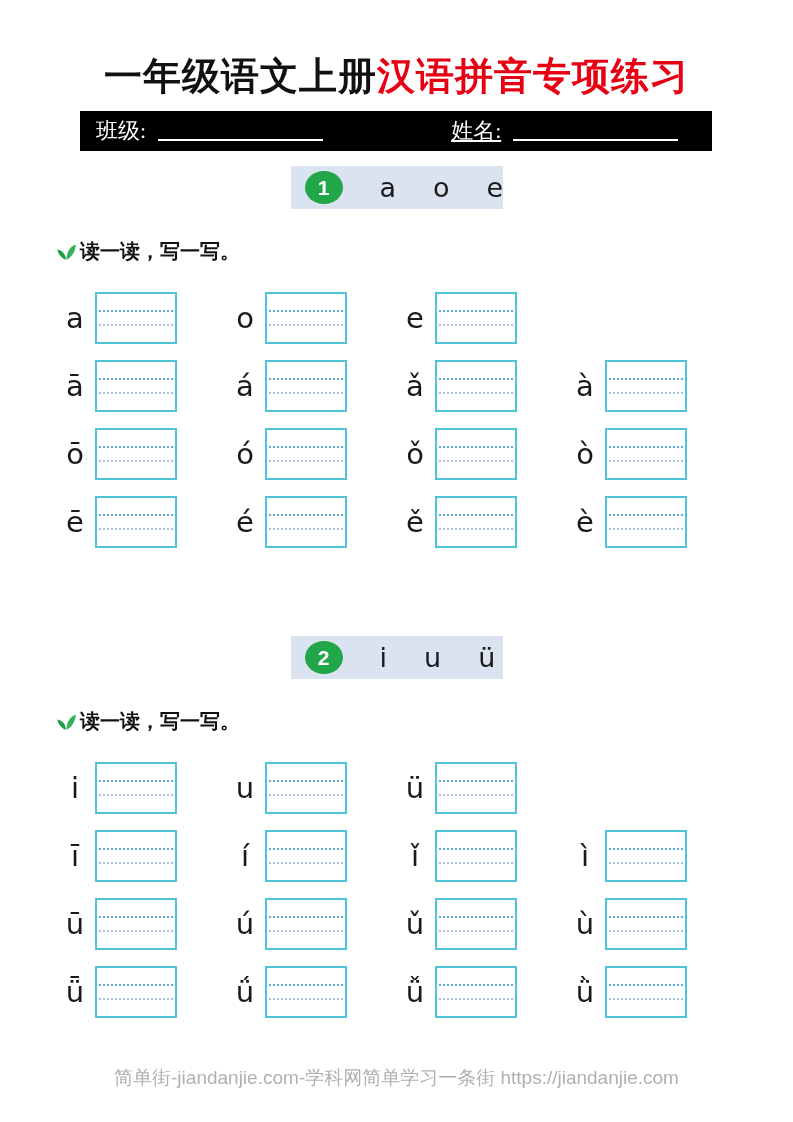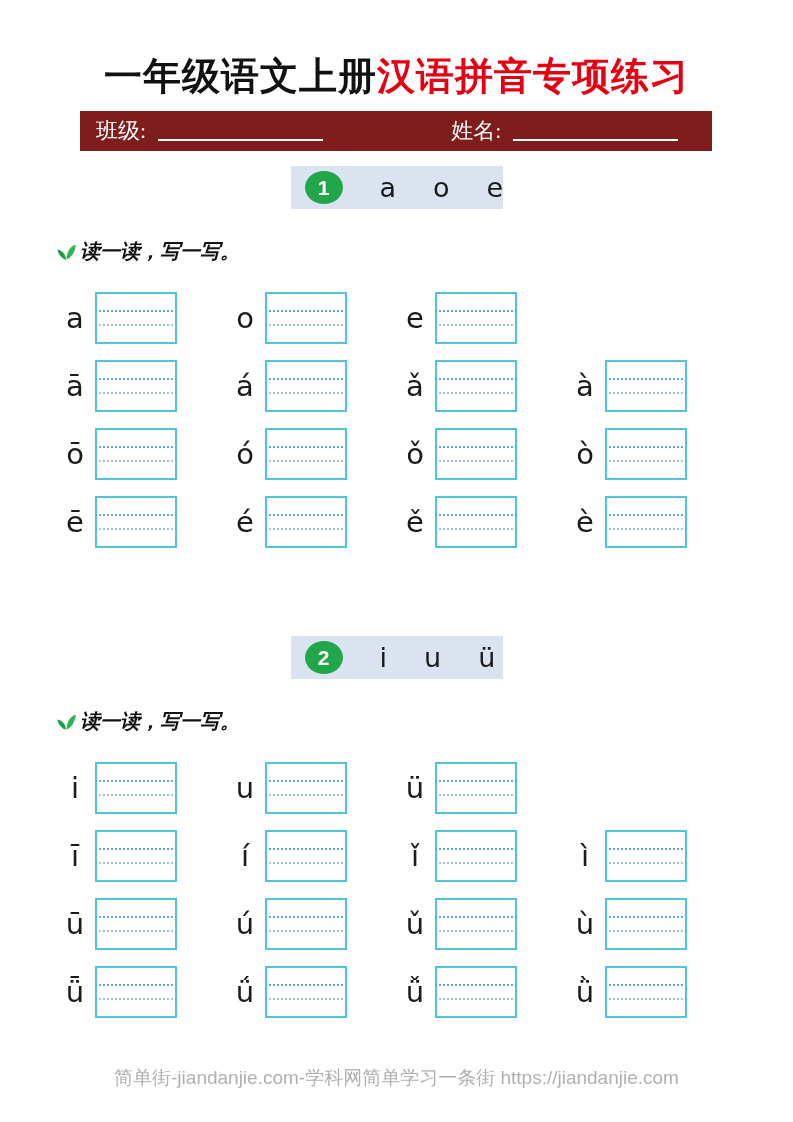--- a/index.html
+++ b/index.html
@@ -12,28 +12,28 @@
   .title{
     position:absolute;top:50px;left:0;width:100%;
     text-align:center;font-family:"Liberation Serif",serif;
     font-size:38px;font-weight:900;line-height:46px;color:#111;
     letter-spacing:1px;white-space:nowrap;
   }
   .title .red{color:#e60012;}
   
   .bar{
     position:absolute;top:108px;left:80px;width:632px;height:40px;
-    background:#7f1d1d;display:flex;align-items:center;text-align:right;
+    background:#000000;display:flex;align-items:center;text-align:right;
   }
   .bar-label{
     font-family:"Liberation Serif",serif;font-size:22px;color:#ffffff;
     white-space:nowrap;
   }
   .bar-label.first{margin-left:16px;}
-  .bar-label.second{margin-left:128px;}
+  .bar-label.second{margin-left:128px;text-decoration:underline;}
   .bar-line{
     display:inline-block;width:165px;height:0;border-bottom:2px solid #ffffff;
     margin-left:12px;margin-top:18px;
   }
   
   .sec-header{
     position:absolute;left:50%;transform:translateX(-50%);
     width:212px;height:43px;background:#dce3f0;
     display:flex;align-items:center;padding-left:14px;box-sizing:border-box;
   }
@@ -42,21 +42,21 @@
     color:#ffffff;font-size:21px;font-weight:bold;
     display:flex;align-items:center;justify-content:center;flex:0 0 auto;
   }
   .sec-letter{
     font-family:"DejaVu Sans",sans-serif;font-size:27px;color:#1a1a1a;
     margin-left:37px;line-height:43px;
   }
   
   .instruction{
     position:absolute;left:56px;display:flex;align-items:center;
-    font-size:20px;font-weight:bold;color:#111;white-space:nowrap;font-style:italic;
+    font-size:20px;font-weight:bold;color:#111;white-space:nowrap;
   }
   .instruction svg{margin-right:3px;flex:0 0 auto;}
   
   .cell{position:absolute;width:170px;height:52px;}
   .letter{
     position:absolute;left:0;top:0;width:34px;height:52px;
     font-family:"DejaVu Sans",sans-serif;font-size:29px;line-height:52px;
     text-align:center;color:#1a1a1a;
   }
   .wbox{

